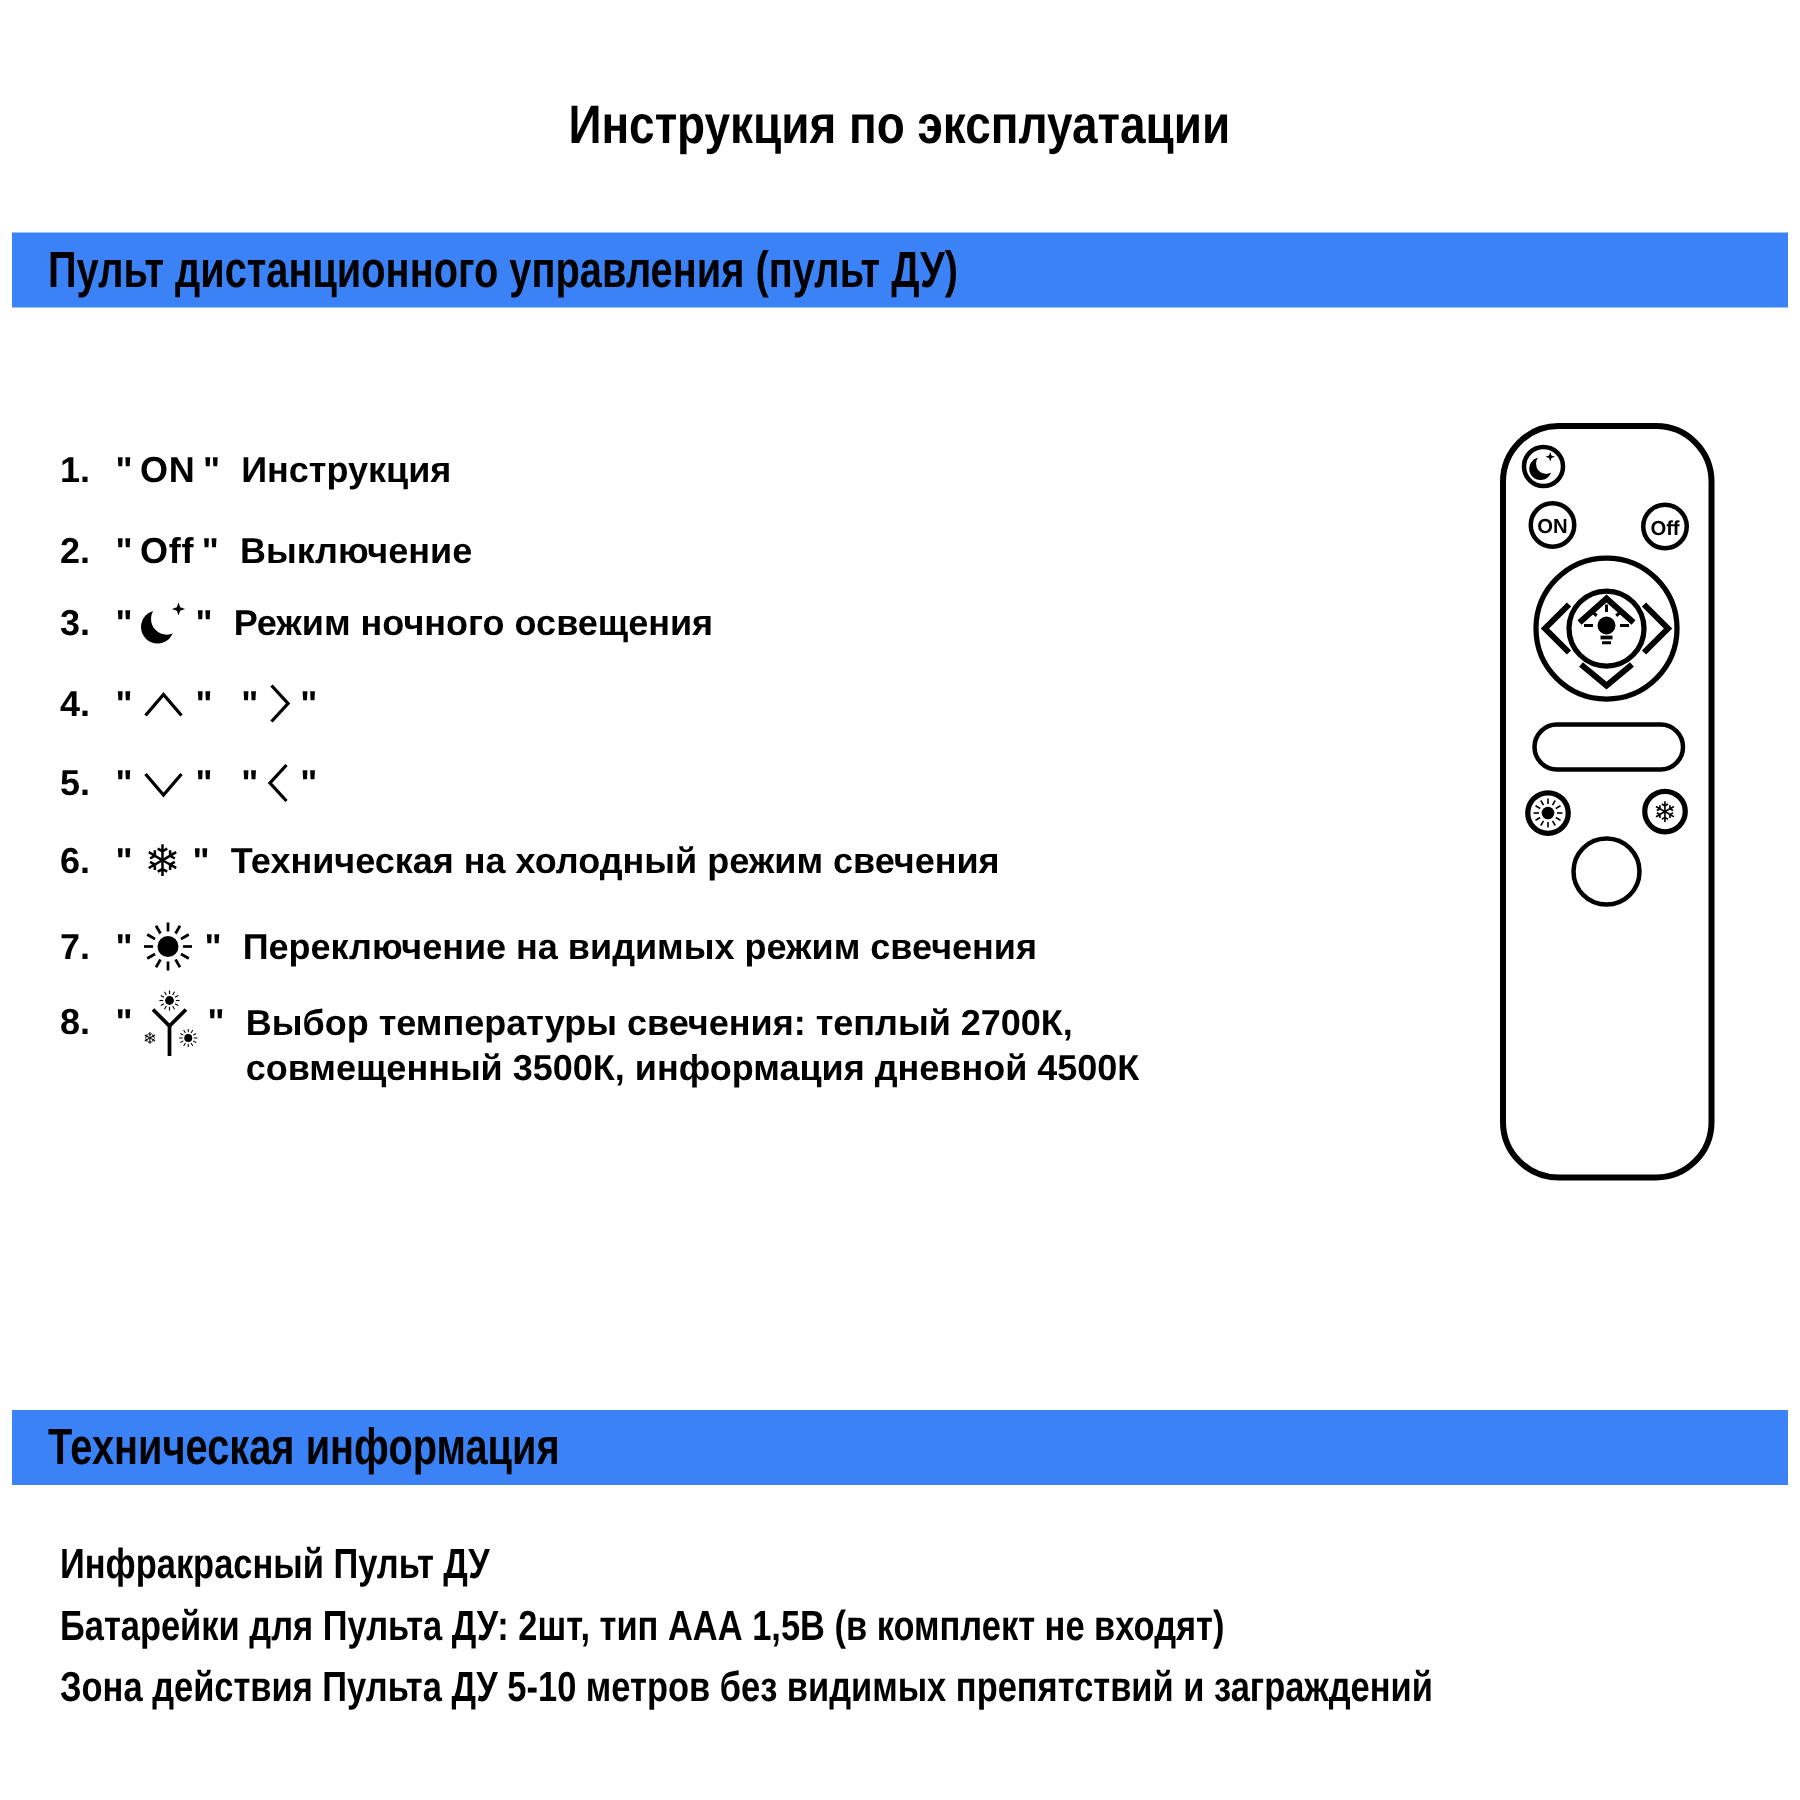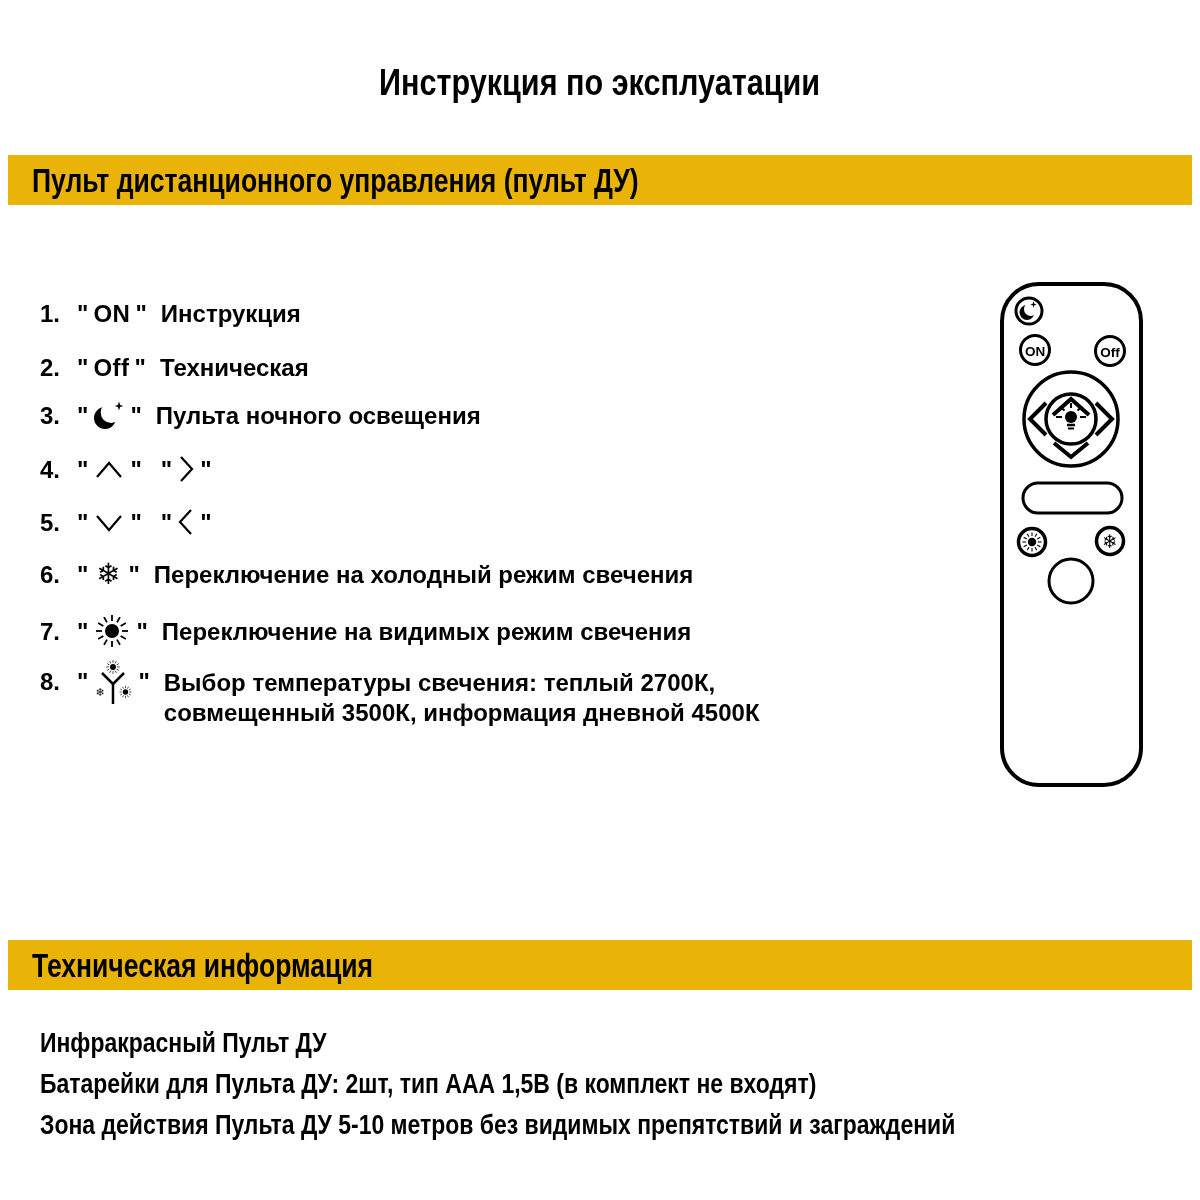--- a/index.html
+++ b/index.html
@@ -6,21 +6,21 @@
   body{
     width:1200px;height:1200px;position:relative;background:#ffffff;overflow:hidden;
     font-family:"Liberation Sans","DejaVu Sans",sans-serif;color:#000;
   }
   .title{
     position:absolute;top:60px;left:0;width:1200px;text-align:center;
     font-size:36px;font-weight:bold;line-height:46px;white-space:nowrap;
   }
   .title span{display:inline-block;transform:scaleX(0.85);transform-origin:center center;}
   .bar{
-    position:absolute;left:8px;right:8px;height:50px;background:#eab308;
+    position:absolute;left:8px;right:8px;height:50px;background:#3b82f6;
     font-size:34px;font-weight:bold;line-height:50px;white-space:nowrap;
   }
   .bar .bar-text{display:inline-block;transform:scaleX(0.78);transform-origin:left center;margin-left:24px;}
   .bar1{top:155px;}
   .bar2{top:940px;}
   .item{
     position:absolute;left:40px;display:flex;align-items:center;
     font-size:24px;font-weight:bold;line-height:27px;white-space:nowrap;
   }
   .item .num{width:32px;}
@@ -80,33 +80,33 @@
   <span class="key">ON</span>
   <span class="q">"</span>
   <span class="lbl">Инструкция</span>
 </div>
 
 <div class="item" style="top:354px">
   <span class="num">2.</span>
   <span class="q">"</span>
   <span class="key">Off</span>
   <span class="q">"</span>
-  <span class="lbl">Техническая</span>
+  <span class="lbl">Выключение</span>
 </div>
 
 <div class="item" style="top:398px">
   <span class="num">3.</span>
   <span class="q">"</span>
   <svg class="icn" width="32" height="34">
     <circle cx="12" cy="20" r="11" fill="#000"></circle>
     <circle cx="18.2" cy="14.6" r="10.5" fill="#fff"></circle>
     <use href="#star4" transform="translate(26,8) scale(1.1)"></use>
   </svg>
   <span class="q">"</span>
-  <span class="lbl">Пульта ночного освещения</span>
+  <span class="lbl">Режим ночного освещения</span>
 </div>
 
 <div class="item" style="top:452px">
   <span class="num">4.</span>
   <span class="q">"</span>
   <svg class="icn" width="32" height="22">
     <polyline points="4,19 16,5 28,19" fill="none" stroke="#000" stroke-width="2.2"></polyline>
   </svg>
   <span class="q">"</span>
   <span class="gap"></span>
@@ -130,21 +130,21 @@
     <polyline points="14,5 3,17 14,29" fill="none" stroke="#000" stroke-width="2.2"></polyline>
   </svg>
   <span class="q">"</span>
 </div>
 
 <div class="item" style="top:559px">
   <span class="num">6.</span>
   <span class="q">"</span>
   <span class="snow-glyph">❄</span>
   <span class="q">"</span>
-  <span class="lbl">Переключение на холодный режим свечения</span>
+  <span class="lbl">Техническая на холодный режим свечения</span>
 </div>
 
 <div class="item" style="top:612px">
   <span class="num">7.</span>
   <span class="q">"</span>
   <svg class="icn" width="38" height="38">
     <use href="#sun-glyph" transform="translate(19,19)"></use>
   </svg>
   <span class="q">"</span>
   <span class="lbl">Переключение на видимых режим свечения</span>

